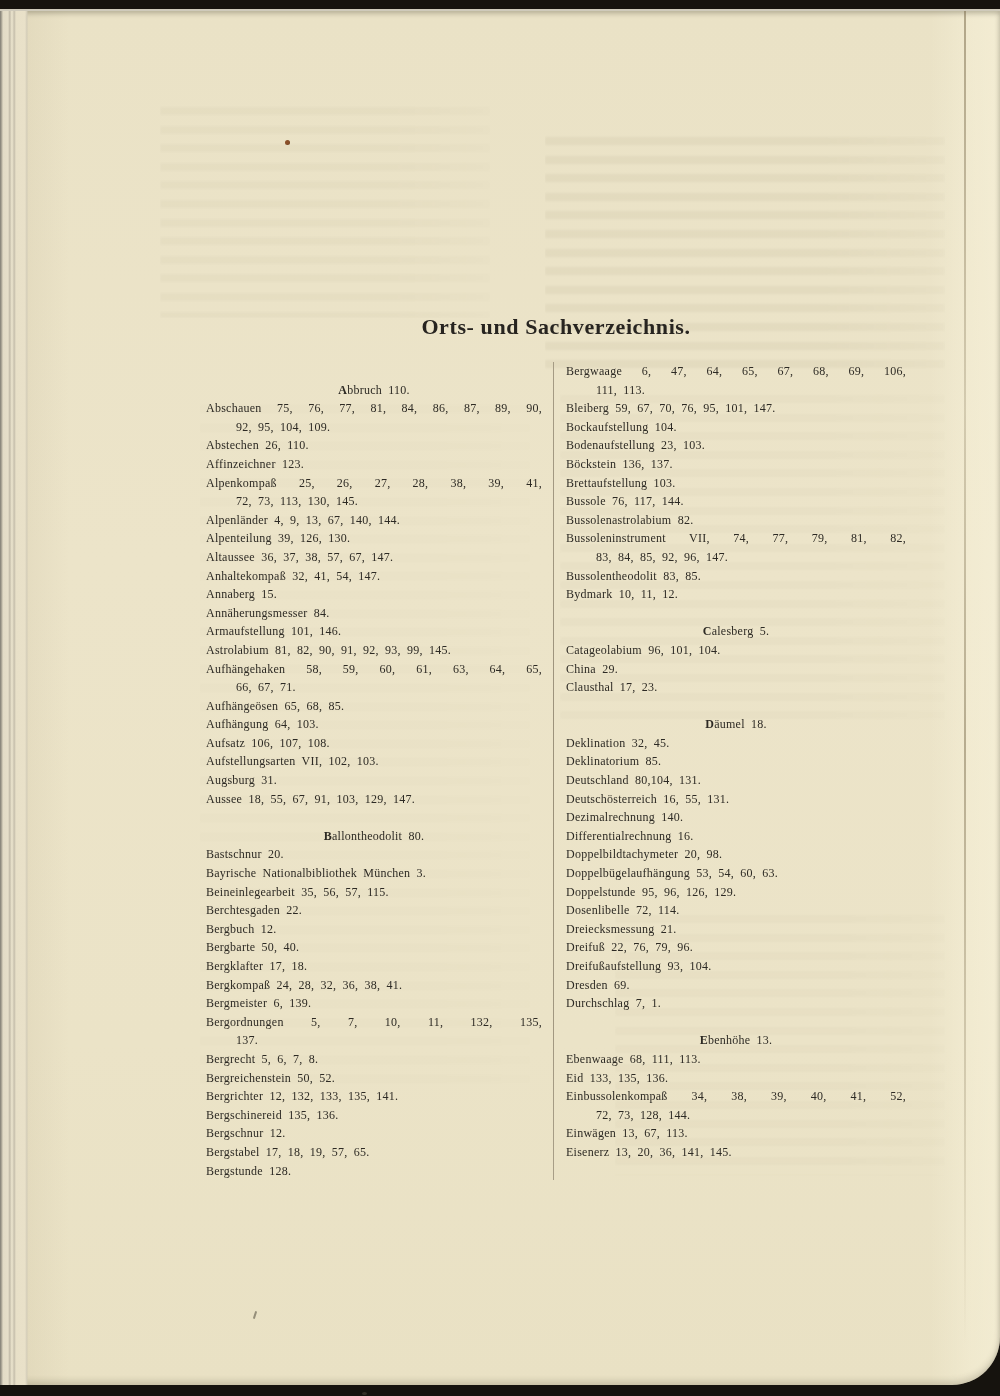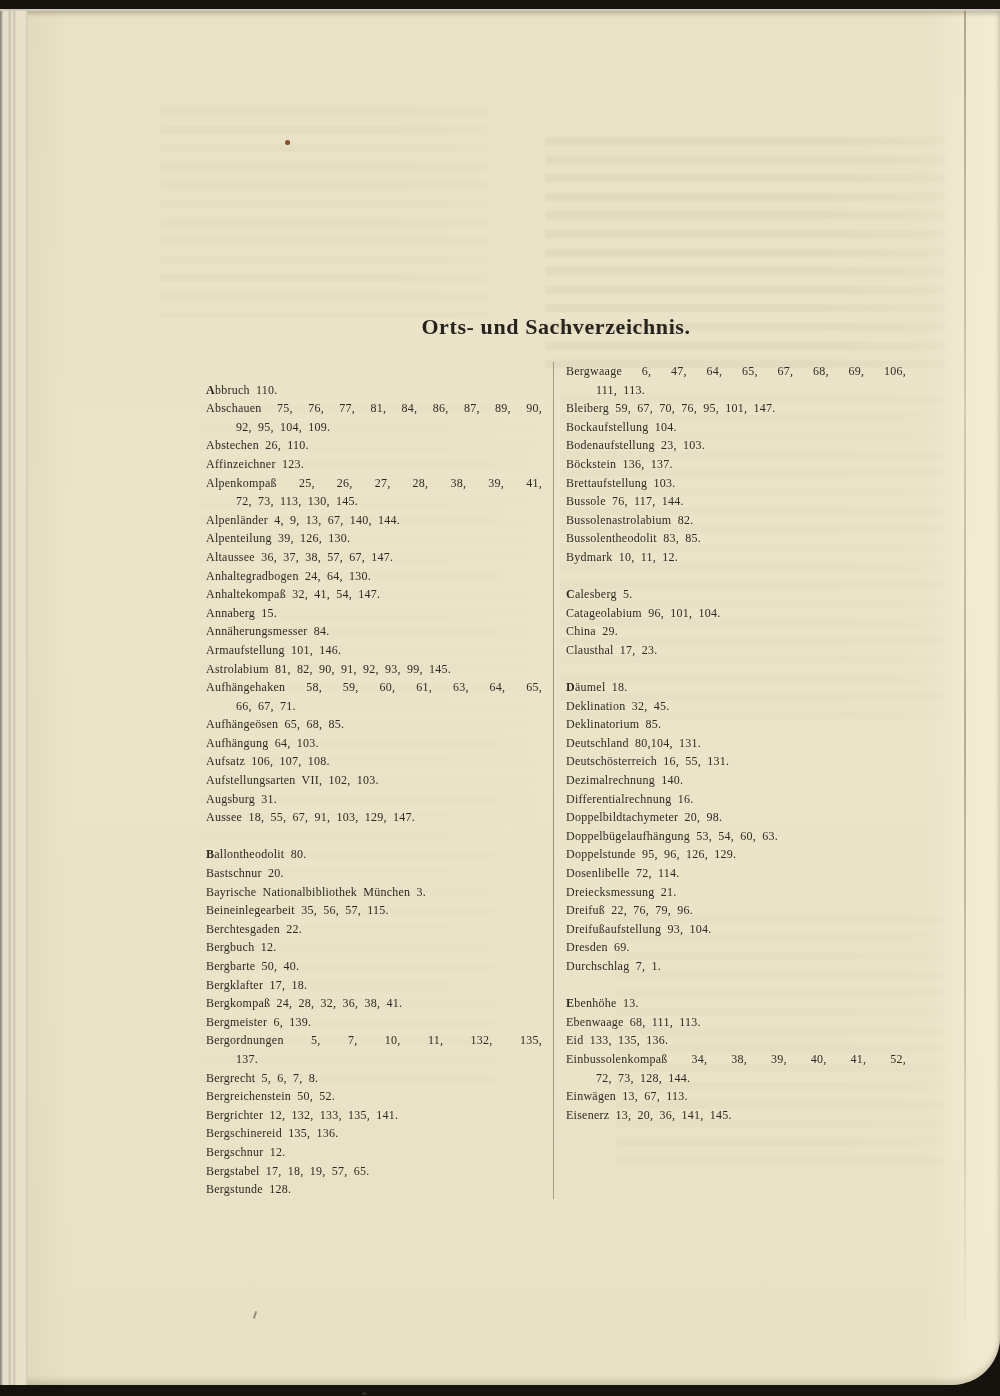--- a/index.html
+++ b/index.html
@@ -58,21 +58,21 @@
     letter-spacing: 0.6px;
     color: #272420;
   }
   .columns { display: flex; align-items: stretch; }
   .col { font-size: 12px; line-height: 18.6px; letter-spacing: 0.25px; word-spacing: 3px; }
   .col-left  { width: 336px; padding-right: 11px; }
   .col-right { width: 340px; padding-left: 12px; flex: 1; }
   .divider { width: 1px; background: linear-gradient(180deg, #a59b84 0, #9a9079 60%, #a89e87 100%); }
 
   .entry { margin: 0; }
-  .entry.group-start { margin-top: 18.6px; }
+  .entry.group-start { margin-top: 18.6px; text-align: center; }
   .line { white-space: normal; }
   .line.cont { padding-left: 30px; }
   .line.fill { text-align: justify; text-align-last: justify; }
   .lead { font-weight: bold; }
 
   
   .ghost {
     position: absolute;
     filter: blur(1.1px);
     background: repeating-linear-gradient(180deg,
@@ -145,23 +145,20 @@
           <div class="entry">
             <div class="line">Alpenländer 4, 9, 13, 67, 140, 144.</div>
           </div>
           <div class="entry">
             <div class="line">Alpenteilung 39, 126, 130.</div>
           </div>
           <div class="entry">
             <div class="line">Altaussee 36, 37, 38, 57, 67, 147.</div>
           </div>
           <div class="entry">
-            <div class="line">Anhaltegradbogen 24, 64, 130.</div>
-          </div>
-          <div class="entry">
             <div class="line">Anhaltekompaß 32, 41, 54, 147.</div>
           </div>
           <div class="entry">
             <div class="line">Annaberg 15.</div>
           </div>
           <div class="entry">
             <div class="line">Annäherungsmesser 84.</div>
           </div>
           <div class="entry">
             <div class="line">Armaufstellung 101, 146.</div>
@@ -266,20 +263,24 @@
             <div class="line">Böckstein 136, 137.</div>
           </div>
           <div class="entry">
             <div class="line">Brettaufstellung 103.</div>
           </div>
           <div class="entry">
             <div class="line">Bussole 76, 117, 144.</div>
           </div>
           <div class="entry">
             <div class="line">Bussolenastrolabium 82.</div>
+          </div>
+          <div class="entry">
+            <div class="line fill">Bussoleninstrument VII, 74, 77, 79, 81, 82,</div>
+            <div class="line cont">83, 84, 85, 92, 96, 147.</div>
           </div>
           <div class="entry">
             <div class="line">Bussolentheodolit 83, 85.</div>
           </div>
           <div class="entry">
             <div class="line">Bydmark 10, 11, 12.</div>
           </div>
           <div class="entry group-start">
             <div class="line"><span class="lead">C</span>alesberg 5.</div>
           </div>

